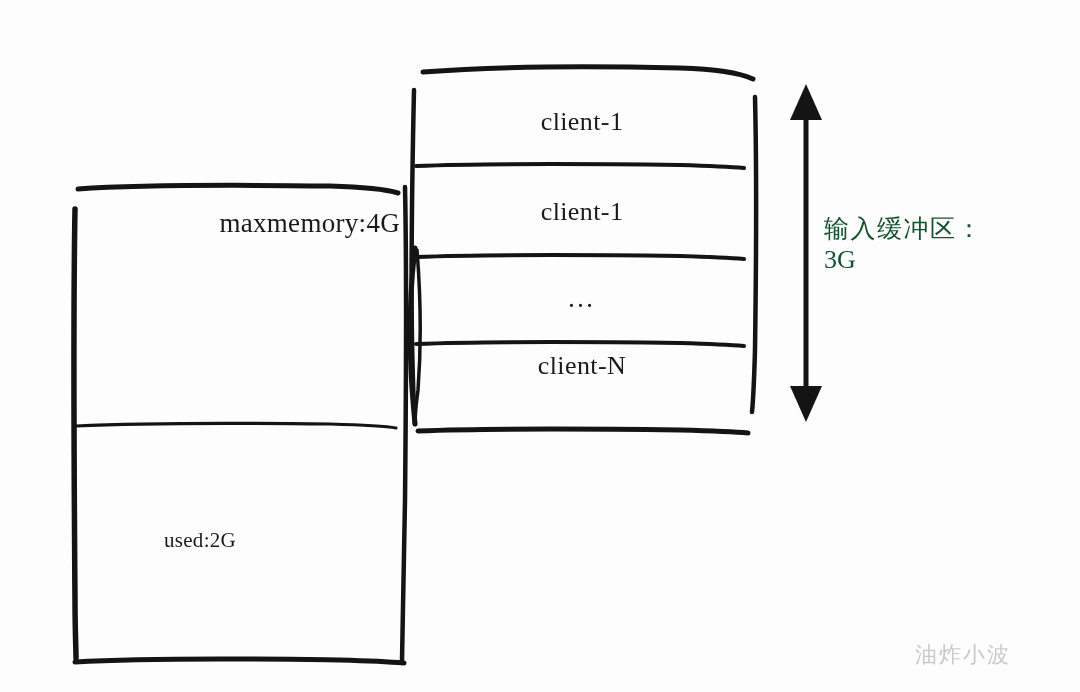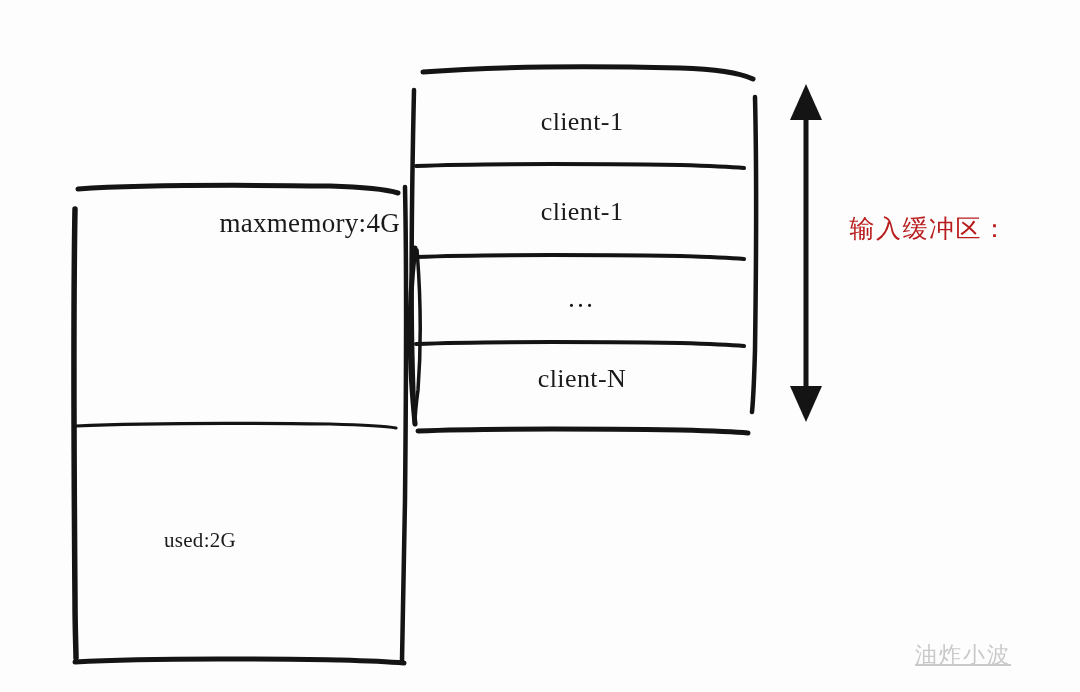--- a/index.html
+++ b/index.html
@@ -47,30 +47,29 @@
   .client-lbl {
     left: 414px;
     width: 336px;
     text-align: center;
     font-size: 26px;
     letter-spacing: 0.4px;
   }
   #lbl-client-1 { top: 107px; }
   #lbl-client-2 { top: 197px; }
   #lbl-client-dots { top: 283px; font-size: 27px; letter-spacing: 3px; }
-  #lbl-client-n  { top: 364px; }
+  #lbl-client-n  { top: 351px; }
 
   
   #annot {
     position: absolute;
     left: 824px;
     top: 215px;
     width: 210px;
-    text-align: center;
-    color: #b91c1c;
+    color: #14532d;
   }
   #annot .line1 {
     display: block;
     font-size: 25px;
     letter-spacing: 1.5px;
     font-family: "DejaVu Sans", "Liberation Sans", sans-serif;
     line-height: 1.15;
   }
   #annot .line2 {
     display: block;
@@ -81,21 +80,20 @@
   
   #watermark {
     position: absolute;
     left: 915px;
     top: 640px;
     font-size: 22px;
     color: #c9c9c9;
     letter-spacing: 2px;
     font-family: "DejaVu Sans", "Liberation Sans", sans-serif;
     user-select: none;
-    text-decoration: underline;
   }
 </style>
 </head>
 <body>
 
 <svg id="canvas" viewBox="0 0 1080 692" xmlns="http://www.w3.org/2000/svg" aria-hidden="true">
   <g fill="none" stroke="#141414" stroke-linecap="round" stroke-linejoin="round">
 
     <path d="M78,189 C150,184 250,185 330,186 C365,187 385,189 398,193" stroke-width="5"></path>
 
@@ -135,15 +133,16 @@
 <div class="lbl client-lbl" id="lbl-client-1">client-1</div>
 
 <div class="lbl client-lbl" id="lbl-client-2">client-1</div>
 
 <div class="lbl client-lbl" id="lbl-client-dots">…</div>
 
 <div class="lbl client-lbl" id="lbl-client-n">client-N</div>
 
 <div id="annot">
   <span class="line1">输入缓冲区：</span>
+  <span class="line2">3G</span>
 </div>
 
 <div id="watermark">油炸小波</div>
 
 </body></html>

